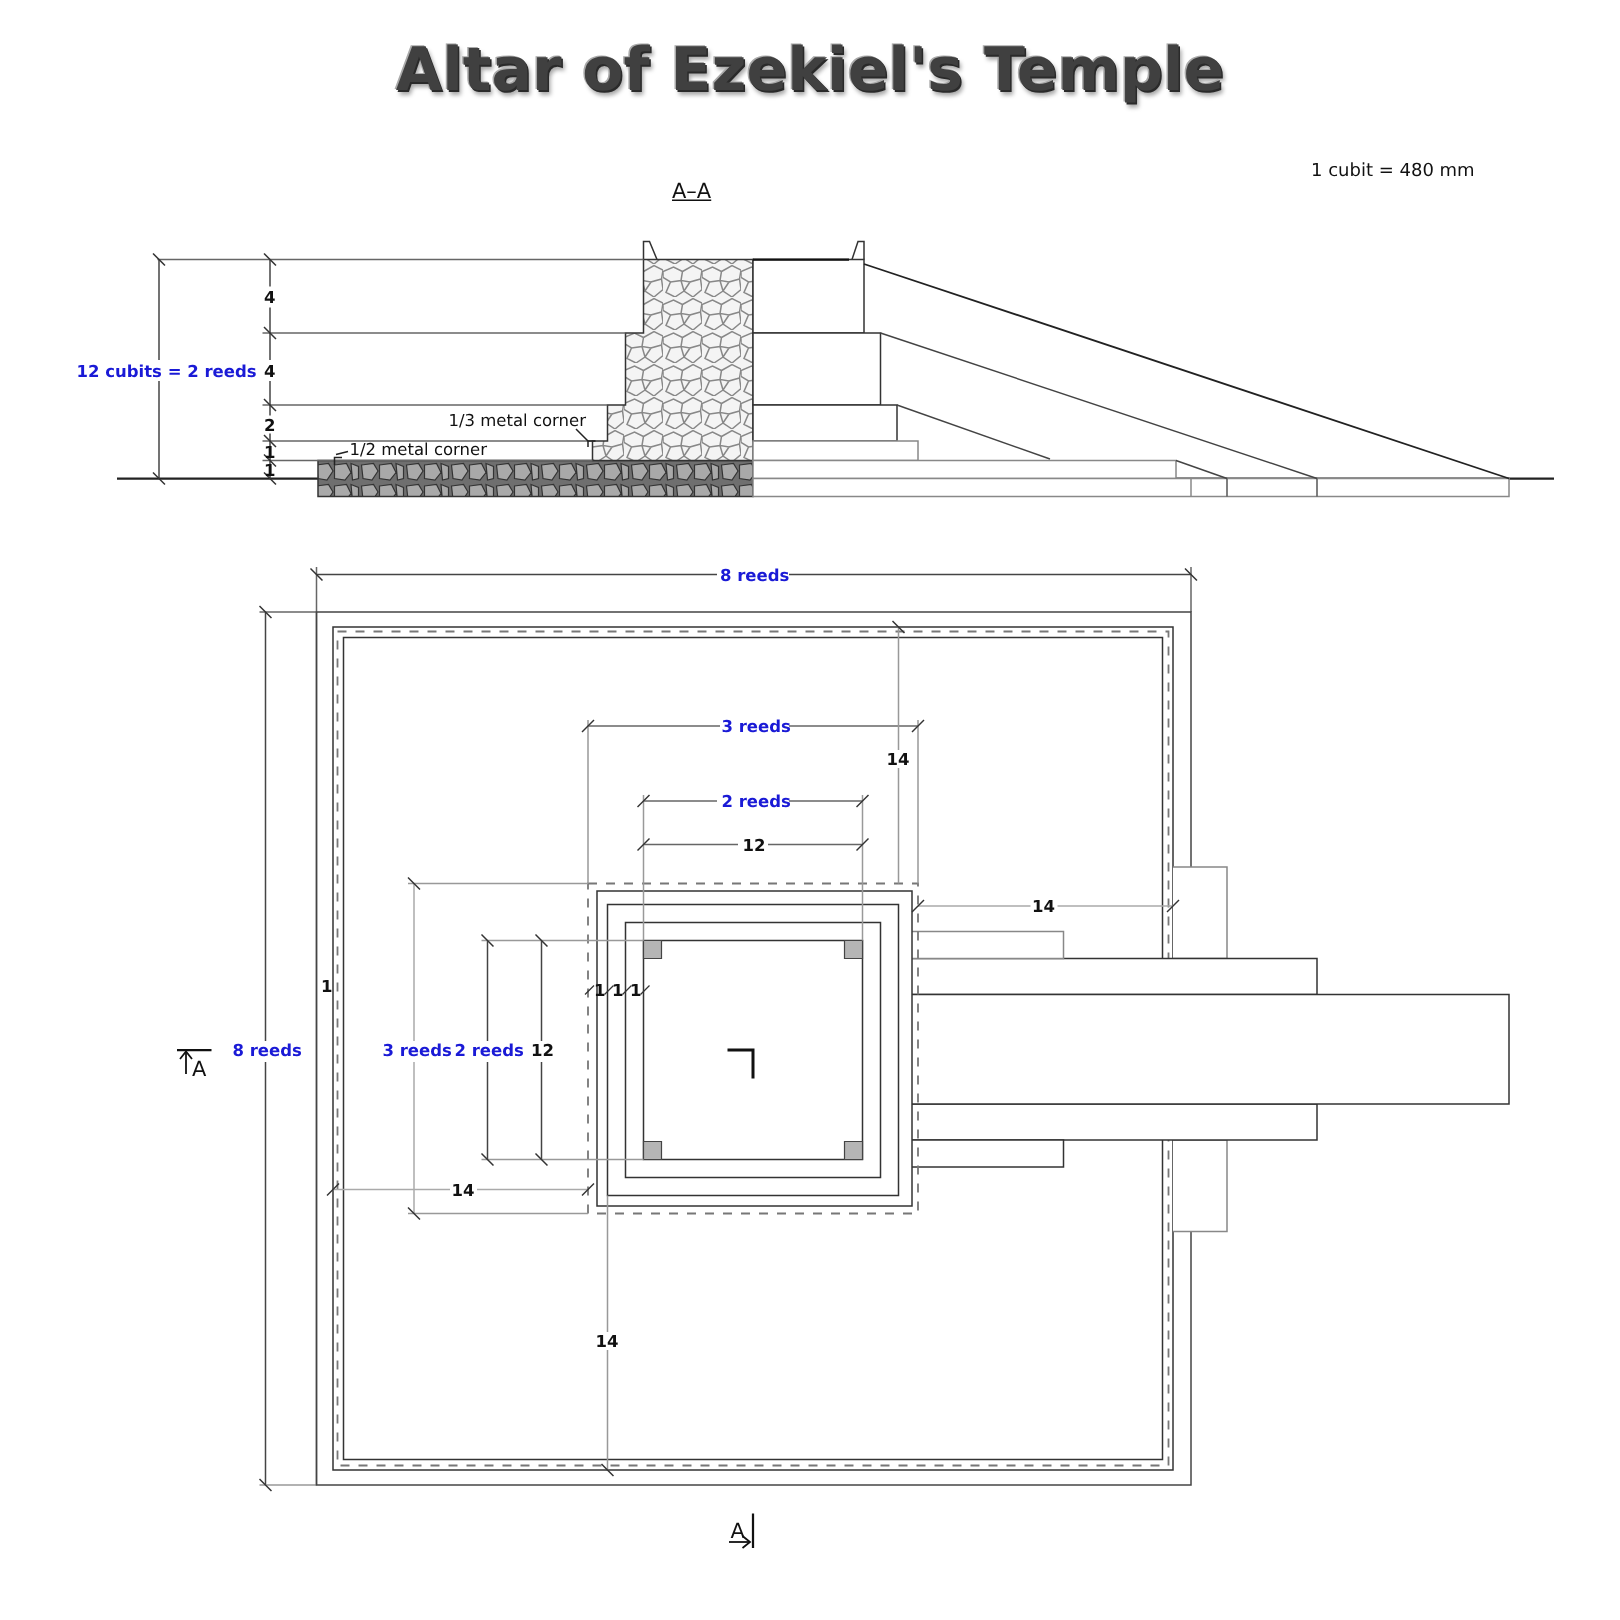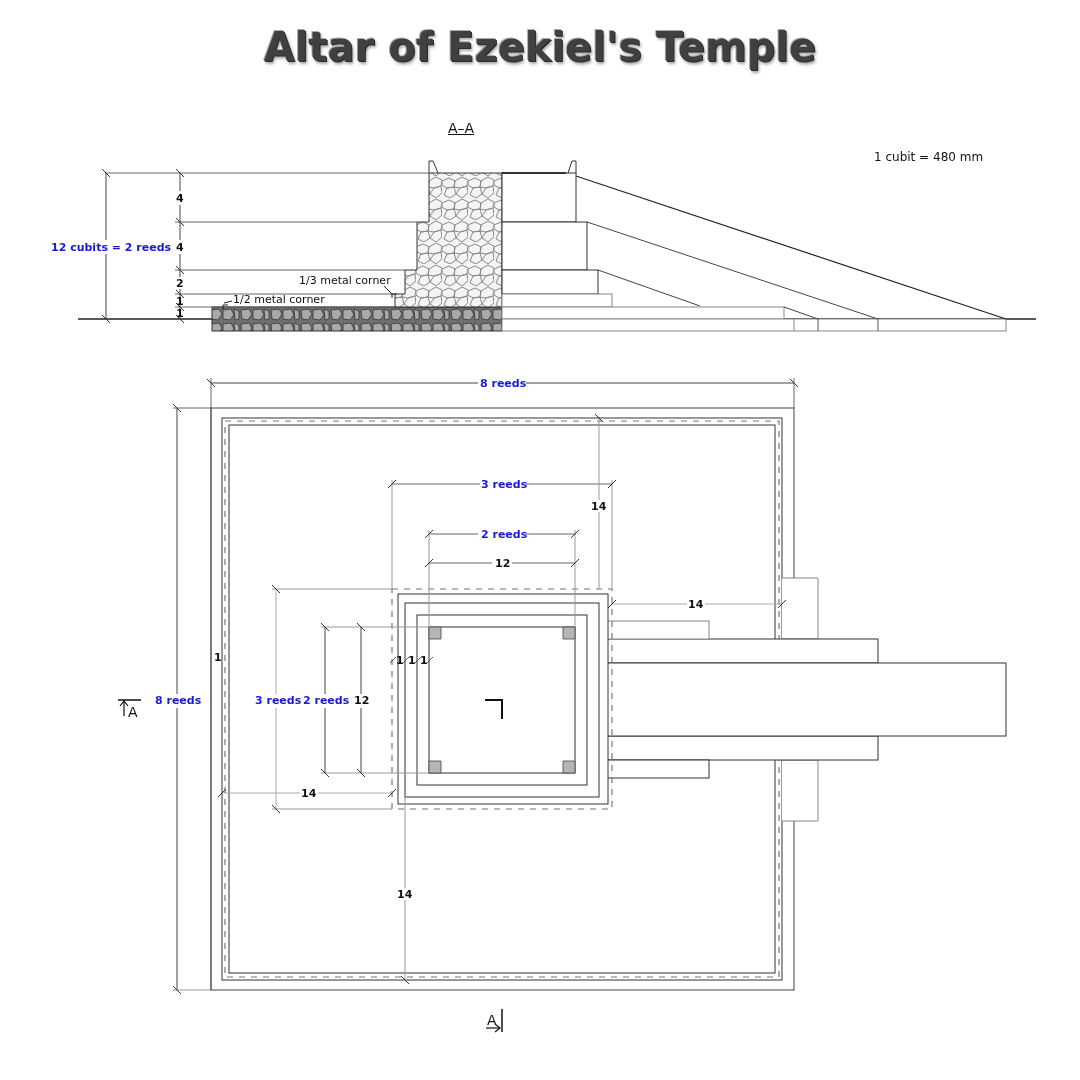--- a/index.html
+++ b/index.html
@@ -4,21 +4,21 @@
 <style>
   html, body { margin: 0; padding: 0; background: #ffffff; }
   body { width: 1080px; height: 1080px; position: relative; overflow: hidden; font-family: "DejaVu Sans", sans-serif; }
   #title {
     position: absolute; left: 0; top: 24px; width: 1080px; text-align: center;
     font-family: "DejaVu Sans", sans-serif; font-size: 40px; font-weight: bold;
     color: #404040;
     text-shadow: 1px 1px 0 #2a2a2a, -1px -1px 0 #aaaaaa, 2px 3px 3px rgba(0,0,0,0.35);
     letter-spacing: 0px;
   }
-  #scale-note { position: absolute; left: 874px; top: 106px; font-size: 12px; color: #111; margin-top: 44px; }
+  #scale-note { position: absolute; left: 874px; top: 106px; font-size: 12px; color: #111; }
   #section-label { position: absolute; left: 448px; top: 120px; font-size: 14px; color: #111; text-decoration: underline; }
   svg#drawing { position: absolute; left: 0; top: 0; }
   .dim { font-family: "DejaVu Sans", sans-serif; font-size: 11px; font-weight: bold; fill: #111; }
   .dimblue { font-family: "DejaVu Sans", sans-serif; font-size: 11px; font-weight: bold; fill: #1a1ad6; }
   .note { font-family: "DejaVu Sans", sans-serif; font-size: 11px; fill: #111; }
   .sect { font-family: "DejaVu Sans", sans-serif; font-size: 14px; fill: #111; }
 </style>
 </head>
 <body>
 

